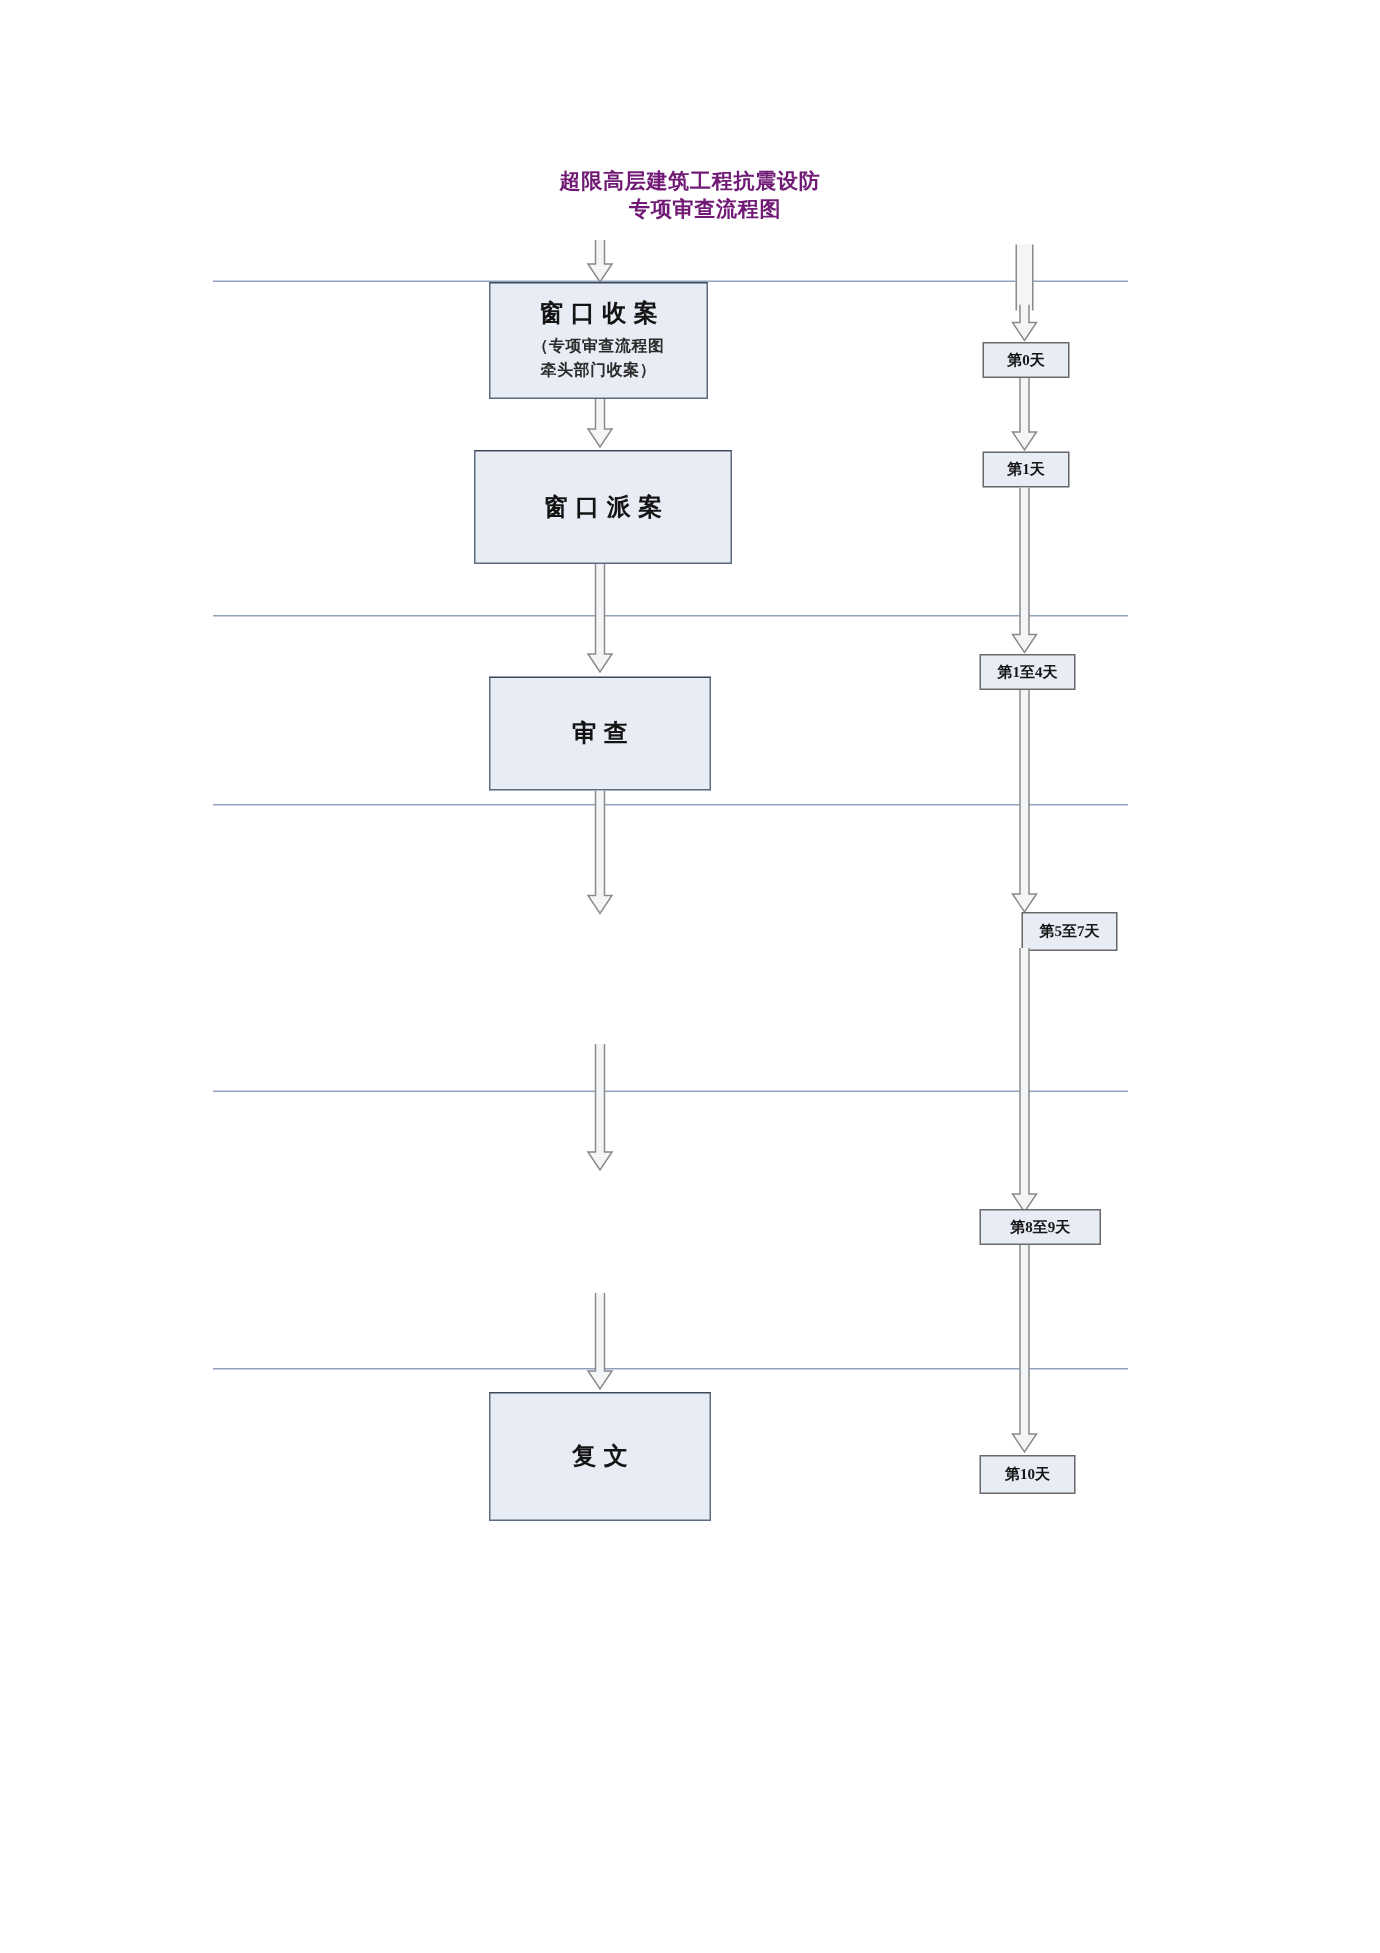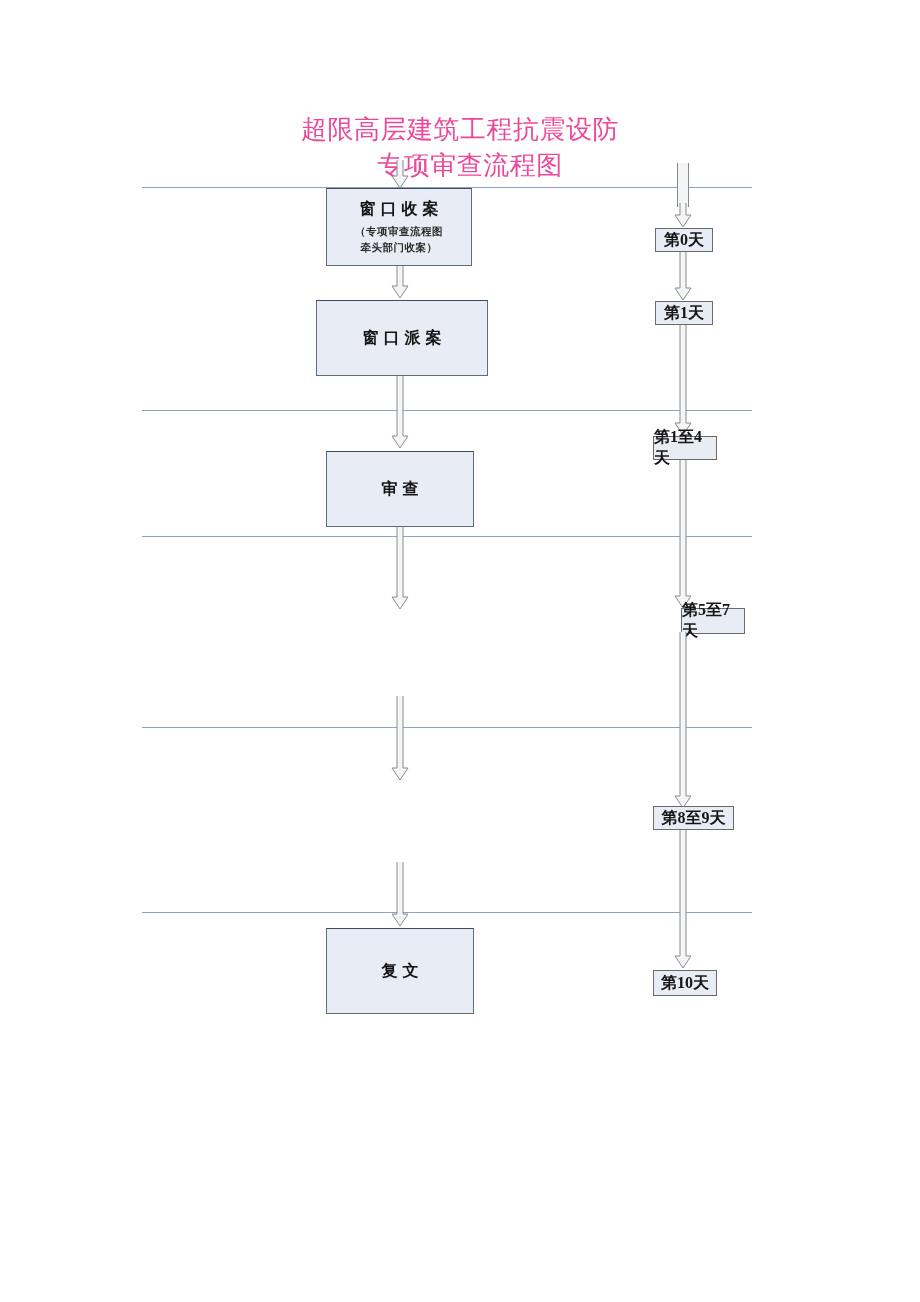--- a/index.html
+++ b/index.html
@@ -26,24 +26,24 @@
   
   .title-block {
     position: absolute;
     left: 0;
     top: 112px;
     width: 920px;
     text-align: center;
     line-height: 1.38;
   }
   .title-line {
-    font-size: 26px;
-    font-weight: 400;
+    font-size: 14px;
+    font-weight: 700;
     letter-spacing: 0.5px;
-    color: #ec4899;
+    color: #701a75;
     font-family: "Liberation Serif", "DejaVu Serif", serif;
   }
   .title-line.second {
     padding-left: 20px;
   }
 
   
   .sep {
     position: absolute;
     height: 0;
@@ -85,21 +85,21 @@
 
   
   .day-box {
     position: absolute;
     box-sizing: border-box;
     background: #e7ecf5;
     border: 1px solid #6a6a6a;
     display: flex;
     align-items: center;
     justify-content: center;
-    font-size: 16px;
+    font-size: 10px;
     font-weight: 700;
     color: #161616;
     letter-spacing: 0px;
     font-family: "Liberation Serif", "DejaVu Serif", serif;
   }
 
   
   .arrow {
     position: absolute;
     overflow: visible;

